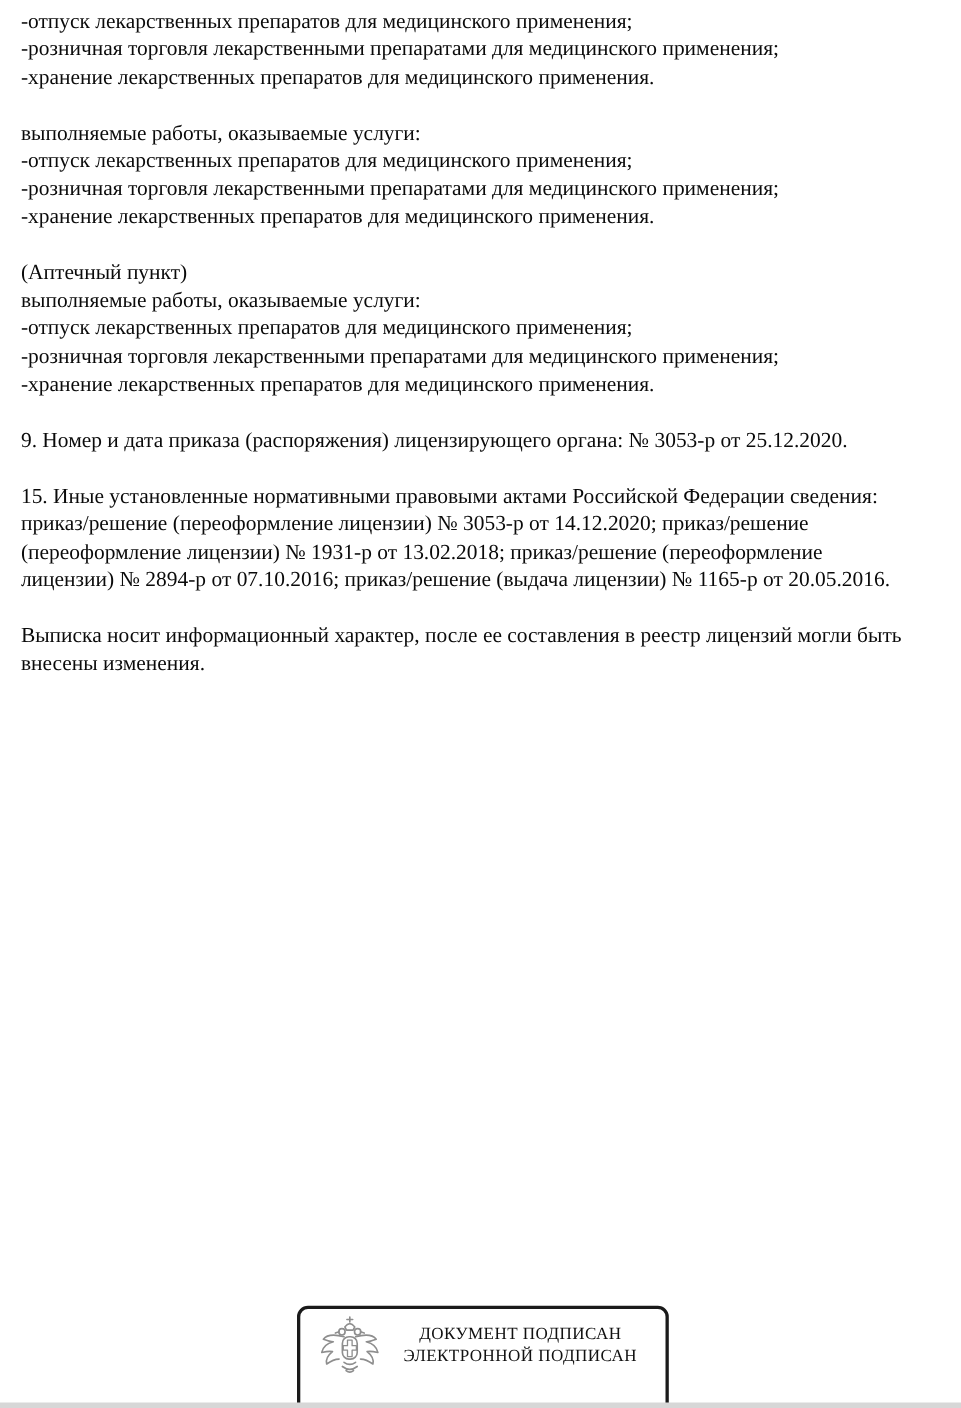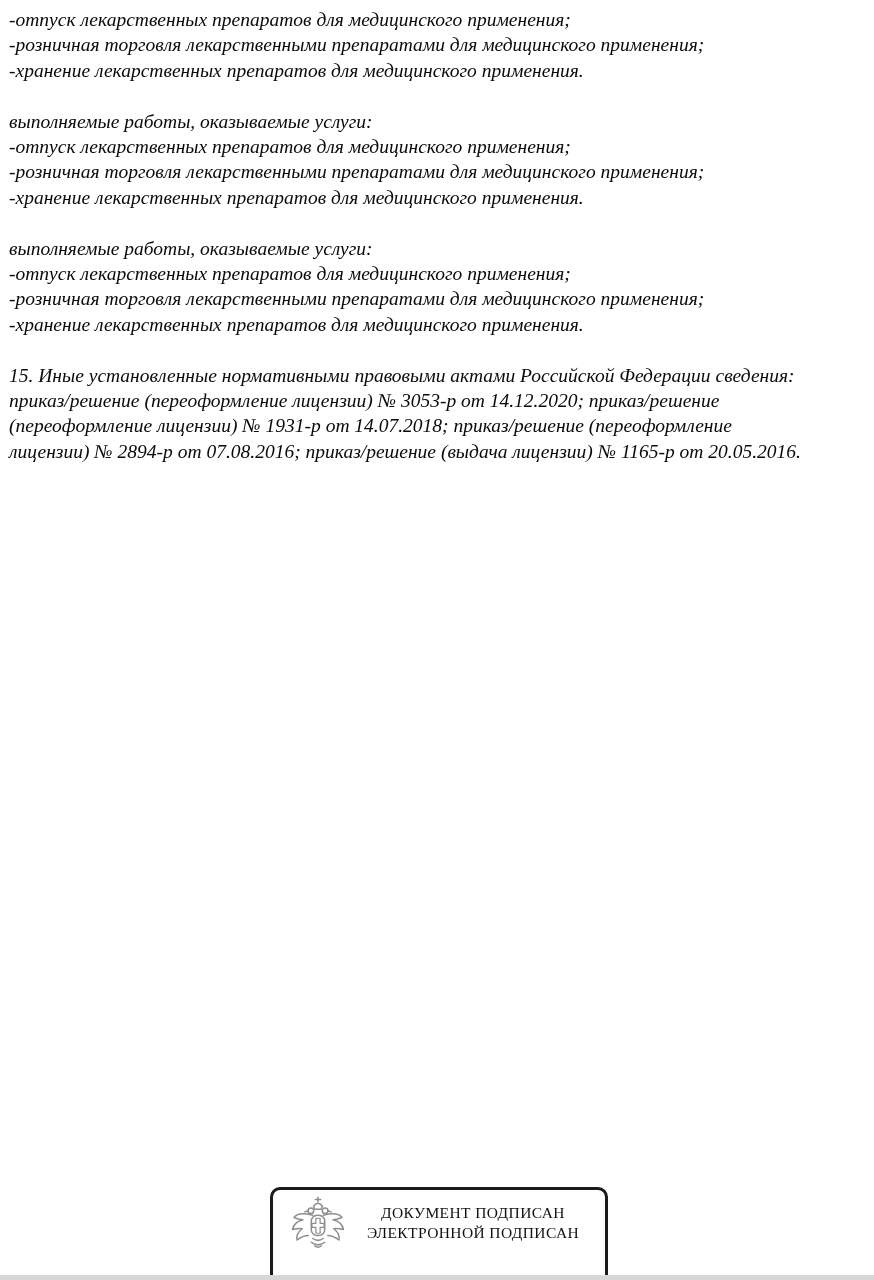--- a/index.html
+++ b/index.html
@@ -8,23 +8,22 @@
     width: 874px;
     height: 1280px;
     background: #ffffff;
     overflow: hidden;
     font-family: "Liberation Serif", serif;
     color: #0a0a0a;
   }
   .doc {
     position: absolute;
     top: 7px;
-    left: 9px;
+    left: 19px;
     right: 4px;
-    font-style: italic;
   }
   .para { margin: 0 0 25.4px 0; }
   .line {
     font-size: 19.5px;
     line-height: 25.4px;
     white-space: pre;
   }
   
   .stamp {
     position: absolute;
@@ -78,34 +77,42 @@
     </div>
 
     <div class="para">
       <div class="line">выполняемые работы, оказываемые услуги:</div>
       <div class="line">-отпуск лекарственных препаратов для медицинского применения;</div>
       <div class="line">-розничная торговля лекарственными препаратами для медицинского применения;</div>
       <div class="line">-хранение лекарственных препаратов для медицинского применения.</div>
     </div>
 
     <div class="para">
+      <div class="line">(Аптечный пункт)</div>
       <div class="line">выполняемые работы, оказываемые услуги:</div>
       <div class="line">-отпуск лекарственных препаратов для медицинского применения;</div>
       <div class="line">-розничная торговля лекарственными препаратами для медицинского применения;</div>
       <div class="line">-хранение лекарственных препаратов для медицинского применения.</div>
     </div>
 
+    <div class="para">
+      <div class="line">9. Номер и дата приказа (распоряжения) лицензирующего органа: № 3053-р от 25.12.2020.</div>
+    </div>
 
     <div class="para">
       <div class="line">15. Иные установленные нормативными правовыми актами Российской Федерации сведения:</div>
       <div class="line">приказ/решение (переоформление лицензии) № 3053-р от 14.12.2020; приказ/решение</div>
-      <div class="line">(переоформление лицензии) № 1931-р от 14.07.2018; приказ/решение (переоформление</div>
-      <div class="line">лицензии) № 2894-р от 07.08.2016; приказ/решение (выдача лицензии) № 1165-р от 20.05.2016.</div>
+      <div class="line">(переоформление лицензии) № 1931-р от 13.02.2018; приказ/решение (переоформление</div>
+      <div class="line">лицензии) № 2894-р от 07.10.2016; приказ/решение (выдача лицензии) № 1165-р от 20.05.2016.</div>
     </div>
 
+    <div class="para">
+      <div class="line">Выписка носит информационный характер, после ее составления в реестр лицензий могли быть</div>
+      <div class="line">внесены изменения.</div>
+    </div>
 
   </div>
 
   <div class="stamp">
     <div class="stamp-top">
       <div class="emblem">
         <svg viewBox="0 0 80 80" width="66" height="60" xmlns="http://www.w3.org/2000/svg">
           <g stroke="#8e8e8e" fill="none" stroke-width="2" stroke-linecap="round" stroke-linejoin="round">
 
             <path d="M40 3 v6 M36.5 6 h7"></path>

